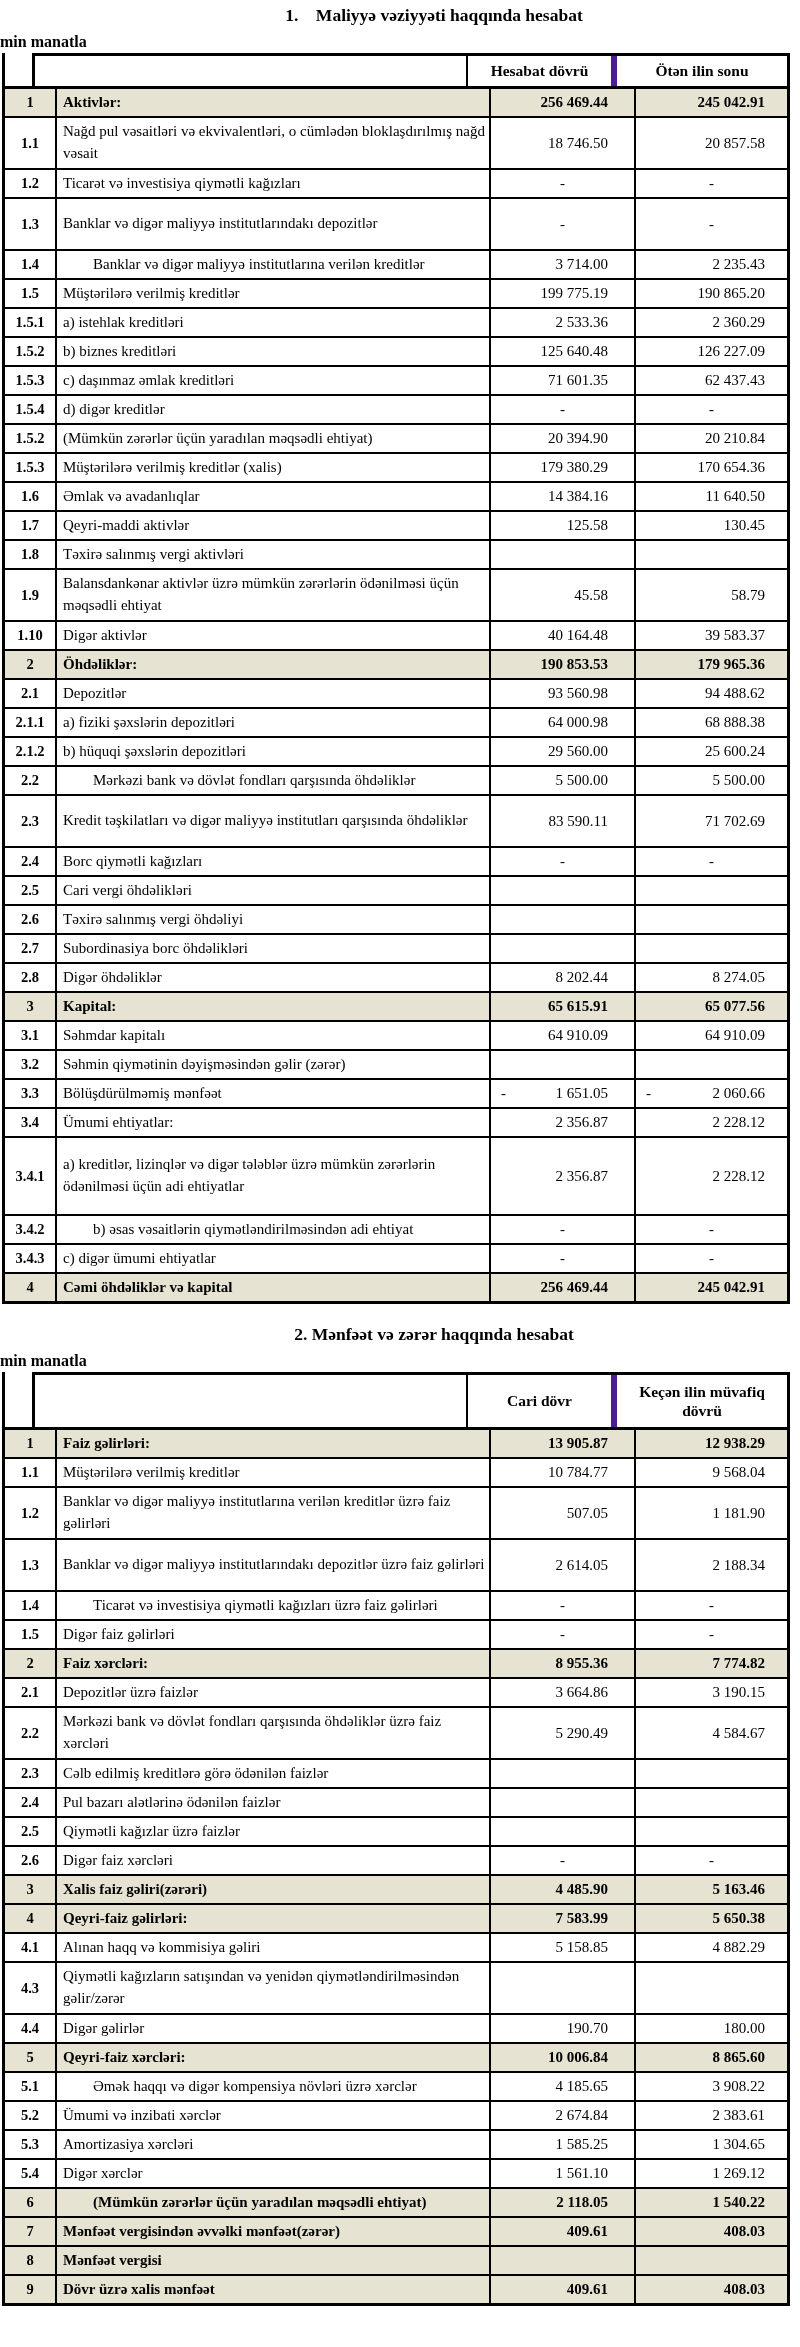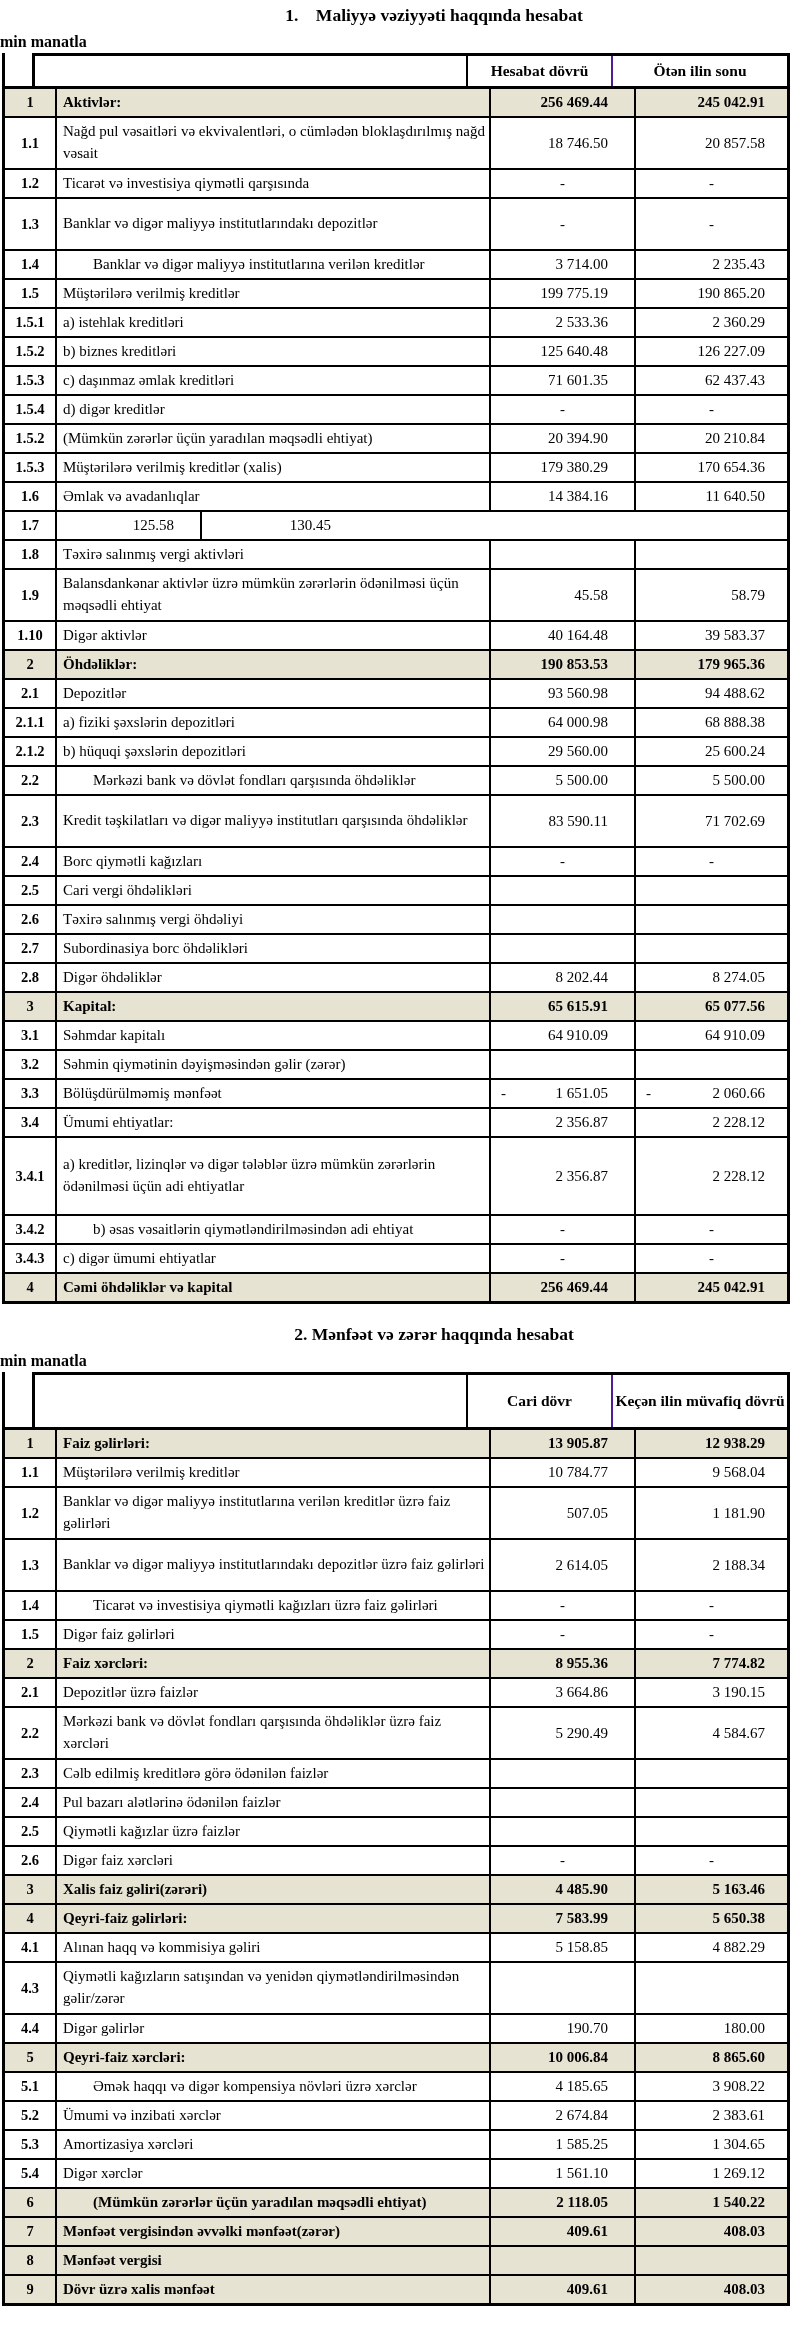--- a/index.html
+++ b/index.html
@@ -29,21 +29,21 @@
   .tbl-wrap { position:relative; }
 
   
   .hdr { display:flex; align-items:stretch; }
   .hdr-num { width:53px; box-sizing:border-box; border-left:3px solid #000; }
   .hdr-main { flex:1; display:flex; box-sizing:border-box; border:3px solid #000; border-bottom:none; }
   .hc { box-sizing:border-box; display:flex; align-items:center; justify-content:center;
         text-align:center; font-weight:bold; font-size:15.5px; line-height:1.25; padding:4px 2px; }
   .hdr-desc { width:431px; }
   .hc-v1 { width:145px; border-left:2px solid #000; }
-  .hc-v2 { width:176px; border-left:2px solid #4c1d95; }
+  .hc-v2 { width:176px; border-left:6px solid #4c1d95; }
   .hdr-t1 .hc { min-height:30px; }
   .hdr-t2 .hc { min-height:52px; }
 
   
   .tbody { border:3px solid #000; }
   .row { display:flex; border-bottom:2px solid #000; min-height:27px; align-items:stretch; background:#fff; }
   .row:last-child { border-bottom:none; }
   .row.tall  { min-height:50px; }
   .row.xtall { min-height:76px; }
   .c { box-sizing:border-box; display:flex; align-items:center; }
@@ -83,21 +83,21 @@
             <div class="c c-v2">245 042.91</div>
           </div>
           <div class="row tall">
             <div class="c c-num">1.1</div>
             <div class="c c-desc">Nağd pul vəsaitləri və  ekvivalentləri, o cümlədən bloklaşdırılmış nağd vəsait</div>
             <div class="c c-v1">18 746.50</div>
             <div class="c c-v2">20 857.58</div>
           </div>
           <div class="row">
             <div class="c c-num">1.2</div>
-            <div class="c c-desc">Ticarət və investisiya qiymətli qarşısında</div>
+            <div class="c c-desc">Ticarət və investisiya qiymətli kağızları</div>
             <div class="c c-v1 dash">-</div>
             <div class="c c-v2 dash">-</div>
           </div>
           <div class="row tall">
             <div class="c c-num">1.3</div>
             <div class="c c-desc">Banklar və digər maliyyə institutlarındakı depozitlər</div>
             <div class="c c-v1 dash">-</div>
             <div class="c c-v2 dash">-</div>
           </div>
           <div class="row clip">
@@ -149,20 +149,21 @@
             <div class="c c-v2">170 654.36</div>
           </div>
           <div class="row">
             <div class="c c-num">1.6</div>
             <div class="c c-desc">Əmlak və avadanlıqlar</div>
             <div class="c c-v1">14 384.16</div>
             <div class="c c-v2">11 640.50</div>
           </div>
           <div class="row">
             <div class="c c-num">1.7</div>
+            <div class="c c-desc">Qeyri-maddi aktivlər</div>
             <div class="c c-v1">125.58</div>
             <div class="c c-v2">130.45</div>
           </div>
           <div class="row">
             <div class="c c-num">1.8</div>
             <div class="c c-desc">Təxirə salınmış vergi aktivləri</div>
             <div class="c c-v1"></div>
             <div class="c c-v2"></div>
           </div>
           <div class="row tall">

